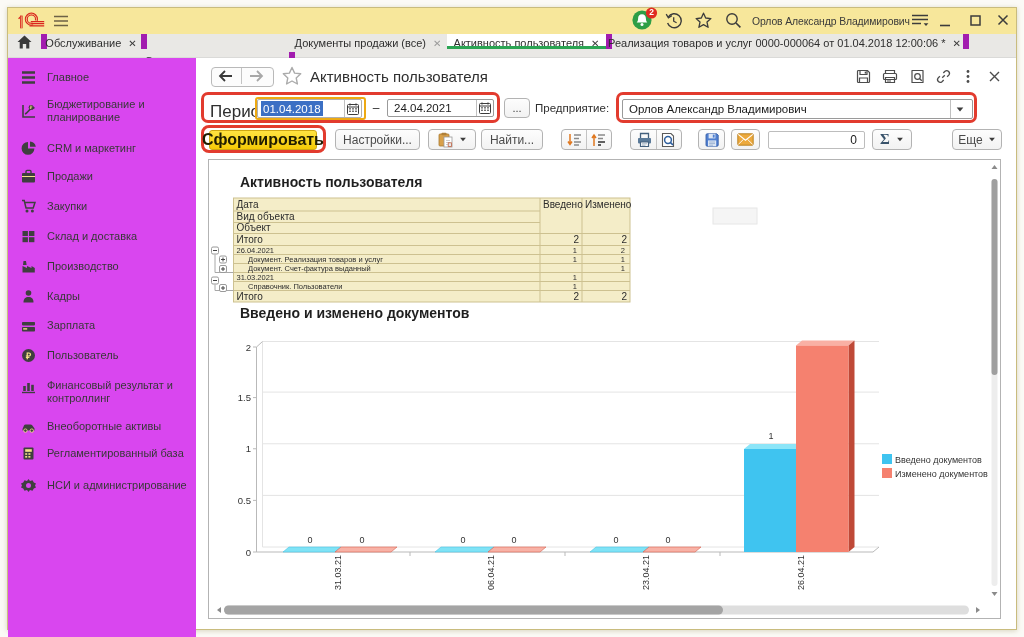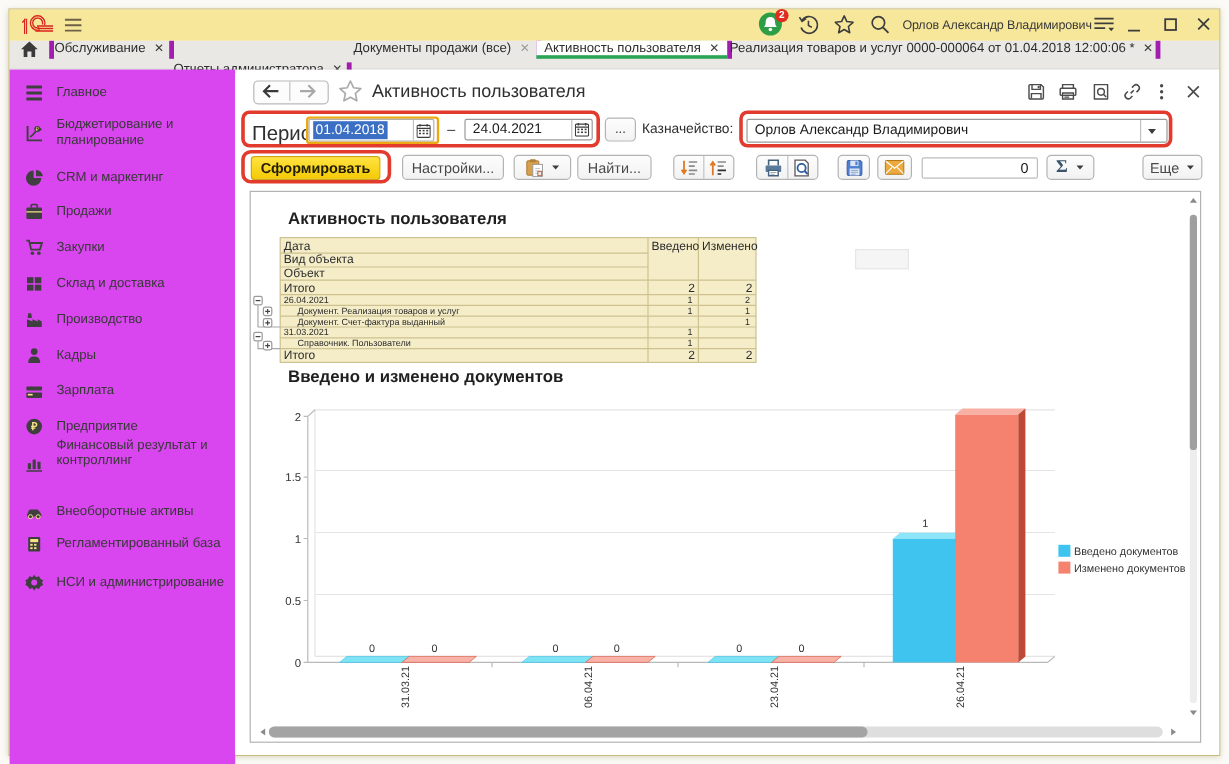--- a/index.html
+++ b/index.html
@@ -1,20 +1,20 @@
 <!DOCTYPE html>
 <html><head><meta charset="utf-8">
 <style>
   html,body{margin:0;padding:0;}
   body{width:1024px;height:637px;background:#fbfaf6;font-family:"Liberation Sans",sans-serif;position:relative;overflow:hidden;}
   .abs{position:absolute;}
   #win{position:absolute;left:7px;top:7px;width:1008px;height:621px;background:#fff;border:1px solid #c9bc7e;box-shadow:0 1px 5px rgba(150,140,90,.35);}
   #titlebar{position:absolute;left:0;top:0;width:1008px;height:26px;background:#f7e79b;}
   #tabbar{position:absolute;left:0;top:26px;width:1008px;height:24px;background:#e9e8e5;border-bottom:1px solid #dadad8;box-sizing:border-box;}
-  .tab{position:absolute;top:0;height:15px;border-right:4px solid #a21caf;font-size:11px;color:#2e2e2e;display:flex;align-items:flex-start;justify-content:center;white-space:nowrap;}
+  .tab{position:absolute;top:0;height:15px;border-right:6px solid #a21caf;font-size:11px;color:#2e2e2e;display:flex;align-items:flex-end;justify-content:center;white-space:nowrap;}
   .tabx{color:#3a3a3a;margin-left:7px;font-size:10px;}
   #sidebar{position:absolute;left:0;top:50px;width:188px;height:603px;background:#d946ef;}
   .sbi{position:absolute;left:39px;font-size:11px;color:#383838;line-height:13px;}
   .sbicon{position:absolute;left:13px;width:15px;height:15px;}
   #content{position:absolute;left:188px;top:50px;width:820px;height:571px;background:#fff;}
   .btn{position:absolute;background:linear-gradient(#fdfdfd,#f2f2f2);border:1px solid #b3b3b3;border-radius:4px;font-size:12px;color:#4a4a4a;display:flex;align-items:center;justify-content:center;}
   .redbox{position:absolute;border:3px solid #e23b2e;border-radius:7px;}
   .inp{position:absolute;background:#fff;border:1px solid #9a9a9a;border-radius:2px;font-size:11.5px;color:#1a1a1a;display:flex;align-items:center;}
   #report{position:absolute;left:200px;top:151px;width:791px;height:458px;border:1px solid #b3b3b3;background:#fff;overflow:hidden;}
 </style></head>
@@ -132,28 +132,28 @@
     <svg class="sbicon" style="top:261px" viewBox="0 0 15 15">
         <rect x="1" y="3" width="13" height="3.4" rx="0.8" fill="#3f3f3f"></rect>
         <rect x="1" y="8" width="13" height="4.6" rx="0.8" fill="#3f3f3f"></rect>
         <rect x="2.2" y="9.2" width="4" height="1.4" fill="#f6e386"></rect>
       </svg>
     <div class="sbi" style="top:261px">Зарплата</div>
     <svg class="sbicon" style="top:290px" viewBox="0 0 15 15">
         <circle cx="7.5" cy="7.5" r="6.5" fill="#3f3f3f"></circle>
         <text x="7.7" y="10.6" font-size="9" font-weight="bold" fill="#f6e386" text-anchor="middle" font-family="Liberation Sans">₽</text>
       </svg>
-    <div class="sbi" style="top:291px">Предприятие</div>
+    <div class="sbi" style="top:291px">Пользователь</div>
     <svg class="sbicon" style="top:321px" viewBox="0 0 15 15">
         <path d="M1 13.5 H14" stroke="#3f3f3f" stroke-width="1.4"></path>
         <rect x="2.2" y="7" width="2.6" height="5" fill="#3f3f3f"></rect>
         <rect x="6.2" y="4" width="2.6" height="8" fill="#3f3f3f"></rect>
         <rect x="10.2" y="5.8" width="2.6" height="6.2" fill="#3f3f3f"></rect>
       </svg>
-    <div class="sbi" style="top:307px">Финансовый результат и<br>контроллинг</div>
+    <div class="sbi" style="top:321px">Финансовый результат и<br>контроллинг</div>
     <svg class="sbicon" style="top:361px" viewBox="0 0 15 15">
         <path d="M1.5 10 L3 6.5 C3.3 5.8 3.8 5.5 4.6 5.5 H9.4 C10.2 5.5 10.9 5.9 11.4 6.6 L13.5 9.5 V11.5 H1.5 Z" fill="#3f3f3f"></path>
         <circle cx="4.4" cy="11.6" r="1.7" fill="#3f3f3f" stroke="#f6e386" stroke-width="0.8"></circle>
         <circle cx="10.8" cy="11.6" r="1.7" fill="#3f3f3f" stroke="#f6e386" stroke-width="0.8"></circle>
       </svg>
     <div class="sbi" style="top:362px">Внеоборотные активы</div>
     <svg class="sbicon" style="top:388px" viewBox="0 0 15 15">
         <rect x="2.5" y="1.5" width="10" height="12" rx="1" fill="#3f3f3f"></rect>
         <rect x="4.2" y="3.2" width="6.6" height="2.6" fill="#f6e386"></rect>
         <rect x="4.2" y="7.2" width="2" height="1.6" fill="#f6e386"></rect>
@@ -246,32 +246,32 @@
           <rect x="2.2" y="5.2" width="1.6" height="1.3"></rect>
           <rect x="5.2" y="5.2" width="1.6" height="1.3"></rect>
           <rect x="8.2" y="5.2" width="1.6" height="1.3"></rect>
           <rect x="2.2" y="7.6" width="1.6" height="1.3"></rect>
           <rect x="5.2" y="7.6" width="1.6" height="1.3"></rect>
           <rect x="8.2" y="7.6" width="1.6" height="1.3"></rect>
         </g>
       </svg>
   </div>
   <div class="btn" style="left:496px;top:90px;width:24px;height:18px;font-size:11px;color:#3a3a3a;">...</div>
-  <div class="abs" style="left:527px;top:94px;font-size:11.5px;color:#2f2f2f;">Казначейство:</div>
+  <div class="abs" style="left:527px;top:94px;font-size:11.5px;color:#2f2f2f;">Предприятие:</div>
   <div class="redbox" style="left:608px;top:84px;width:355px;height:25px;"></div>
   <div class="inp" style="left:614px;top:91px;width:349px;height:18px;">
     <span style="padding-left:6px;">Орлов Александр Владимирович</span>
     <div class="abs" style="right:21px;top:0;width:1px;height:18px;background:#c0c0c0;"></div>
     <svg class="abs" style="right:8px;top:7px" width="8" height="5" viewBox="0 0 9 6">
         <path d="M0.5 0.5 L8.5 0.5 L4.5 5.5 Z" fill="#3c3c3c"></path>
       </svg>
   </div>
 
   <div class="redbox" style="left:193px;top:117px;width:119px;height:22px;border-radius:8px;"></div>
-  <div class="abs" style="left:201px;top:122px;width:106px;height:18px;background:linear-gradient(#ffe341,#f5ca05);border:1px solid #cfa712;border-radius:3px;display:flex;align-items:center;justify-content:center;font-size:12px;font-weight:bold;color:#1f1c00;">Сформировать</div>
+  <div class="abs" style="left:201px;top:122px;width:106px;height:18px;background:linear-gradient(#ffe341,#f5ca05);border:1px solid #cfa712;border-radius:3px;display:flex;align-items:center;justify-content:center;font-size:16px;font-weight:bold;color:#1f1c00;">Сформировать</div>
   <div class="btn" style="left:327px;top:121px;width:83px;height:19px;">Настройки...</div>
   <div class="btn" style="left:420px;top:121px;width:46px;height:19px;">
     <svg width="16" height="16" viewBox="0 0 16 16">
         <rect x="1" y="2" width="10" height="12" rx="1" fill="#d8A04a" stroke="#a87830" stroke-width="0.8"></rect>
         <rect x="3.5" y="0.8" width="5" height="2.4" rx="0.8" fill="#b08038"></rect>
         <rect x="6" y="5" width="8" height="10" fill="#fff" stroke="#9a9a9a" stroke-width="0.8"></rect>
         <path d="M8 12.5 H12 M8 10.5 H12 M8 8.5 H12" stroke="#c0c0c0" stroke-width="0.8"></path>
         <rect x="10.2" y="10.8" width="3.2" height="3.6" fill="#e8e8e8" stroke="#c06040" stroke-width="0.8"></rect>
       </svg>
     <svg width="8" height="5" viewBox="0 0 9 6" style="margin-left:5px;">

